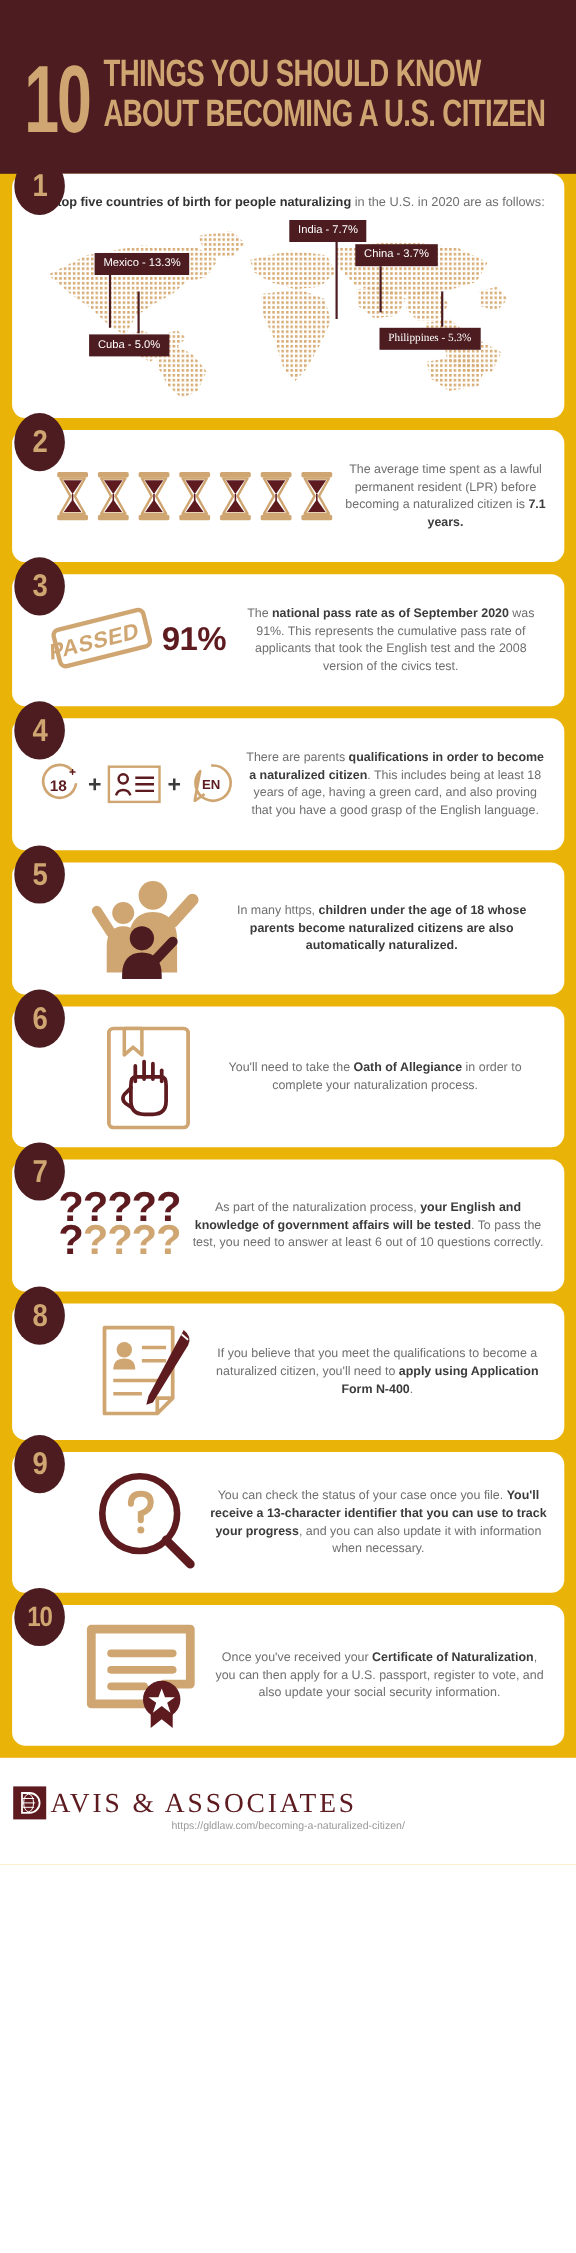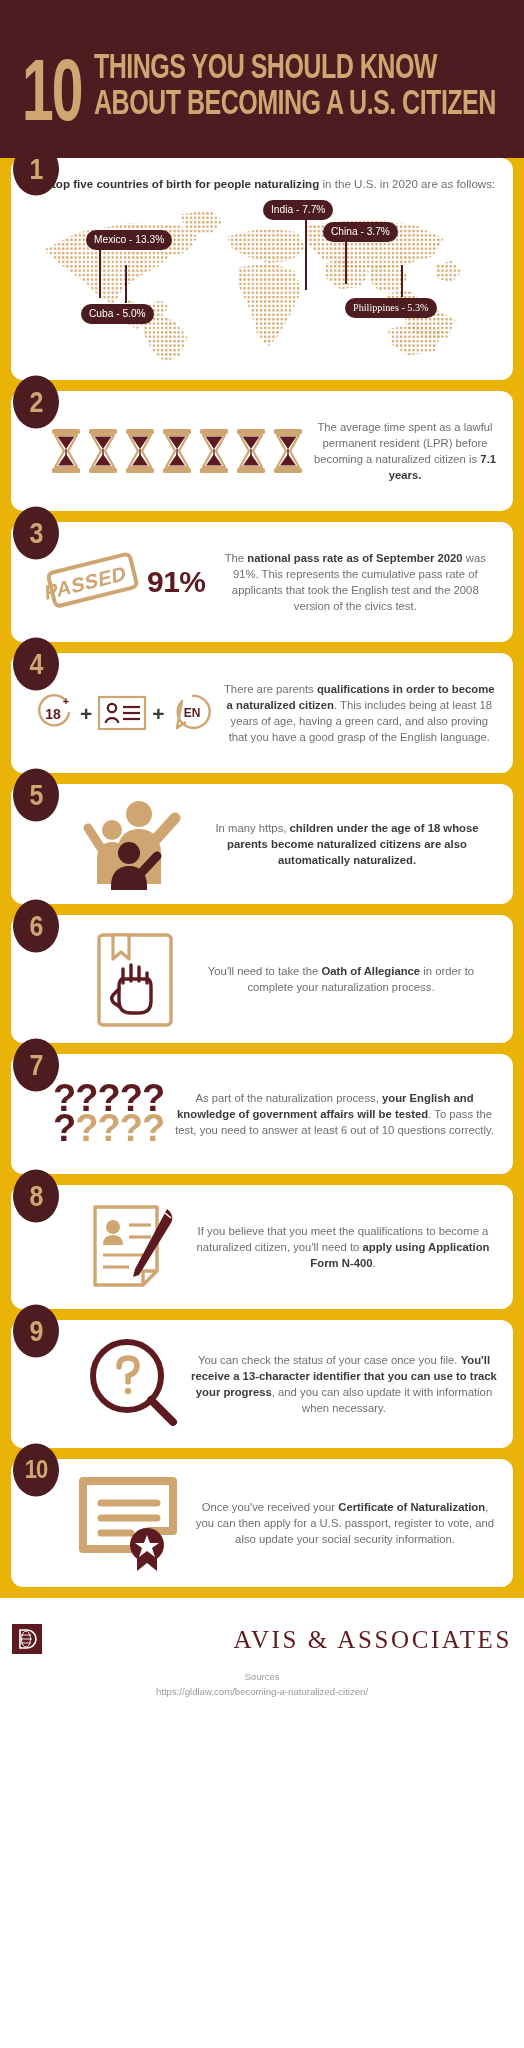--- a/index.html
+++ b/index.html
@@ -141,21 +141,20 @@
     z-index: 4;
   }
   .pin-label {
     background: #4c1c20;
     color: #fff;
     font-size: 10.2px;
     padding: 4px 8px 5px 8px;
     white-space: nowrap;
     display: inline-block;
     line-height: 1.1;
-    border-radius: 10px;
   }
   .pin-stem {
     position: absolute;
     width: 1.6px;
     background: #4c1c20;
   }
 
   
   .hg-row { display: flex; gap: 3px; padding-left: 22px; }
 
@@ -190,23 +189,22 @@
 
   
   .footer {
     background: #ffffff;
     padding: 26px 12px 26px 12px;
     text-align: center;
   }
   .logo-row {
     display: flex;
     align-items: center;
-    justify-content: space-between;
+    justify-content: flex-start;
     gap: 2px;
-    margin-bottom: 16px;
   }
   .logo-mark {
     width: 30px; height: 30px;
     background: #5d1b20;
     display: flex; align-items: center; justify-content: center;
     position: relative;
   }
   .logo-word {
     font-family: "Liberation Serif", serif;
     font-size: 25px;
@@ -550,17 +548,16 @@
         <svg width="24" height="24" viewBox="0 0 24 24">
           <path d="M5 3 L12 3 A9 9 0 0 1 12 21 L5 21 Z" fill="none" stroke="#ffffff" stroke-width="1.6"></path>
           <ellipse cx="11" cy="12" rx="4.5" ry="8" fill="none" stroke="#ffffff" stroke-width="0.9"></ellipse>
           <line x1="5.5" y1="8" x2="16" y2="8" stroke="#ffffff" stroke-width="0.9"></line>
           <line x1="5.5" y1="12" x2="17" y2="12" stroke="#ffffff" stroke-width="0.9"></line>
           <line x1="5.5" y1="16" x2="16" y2="16" stroke="#ffffff" stroke-width="0.9"></line>
         </svg>
       </div>
       <div class="logo-word">AVIS &amp; ASSOCIATES</div>
     </div>
-    <div class="src-title">Sources</div>
     <div class="src-line">https://gldlaw.com/becoming-a-naturalized-citizen/</div>
   </div>
 
 </div>
 
 </body></html>

